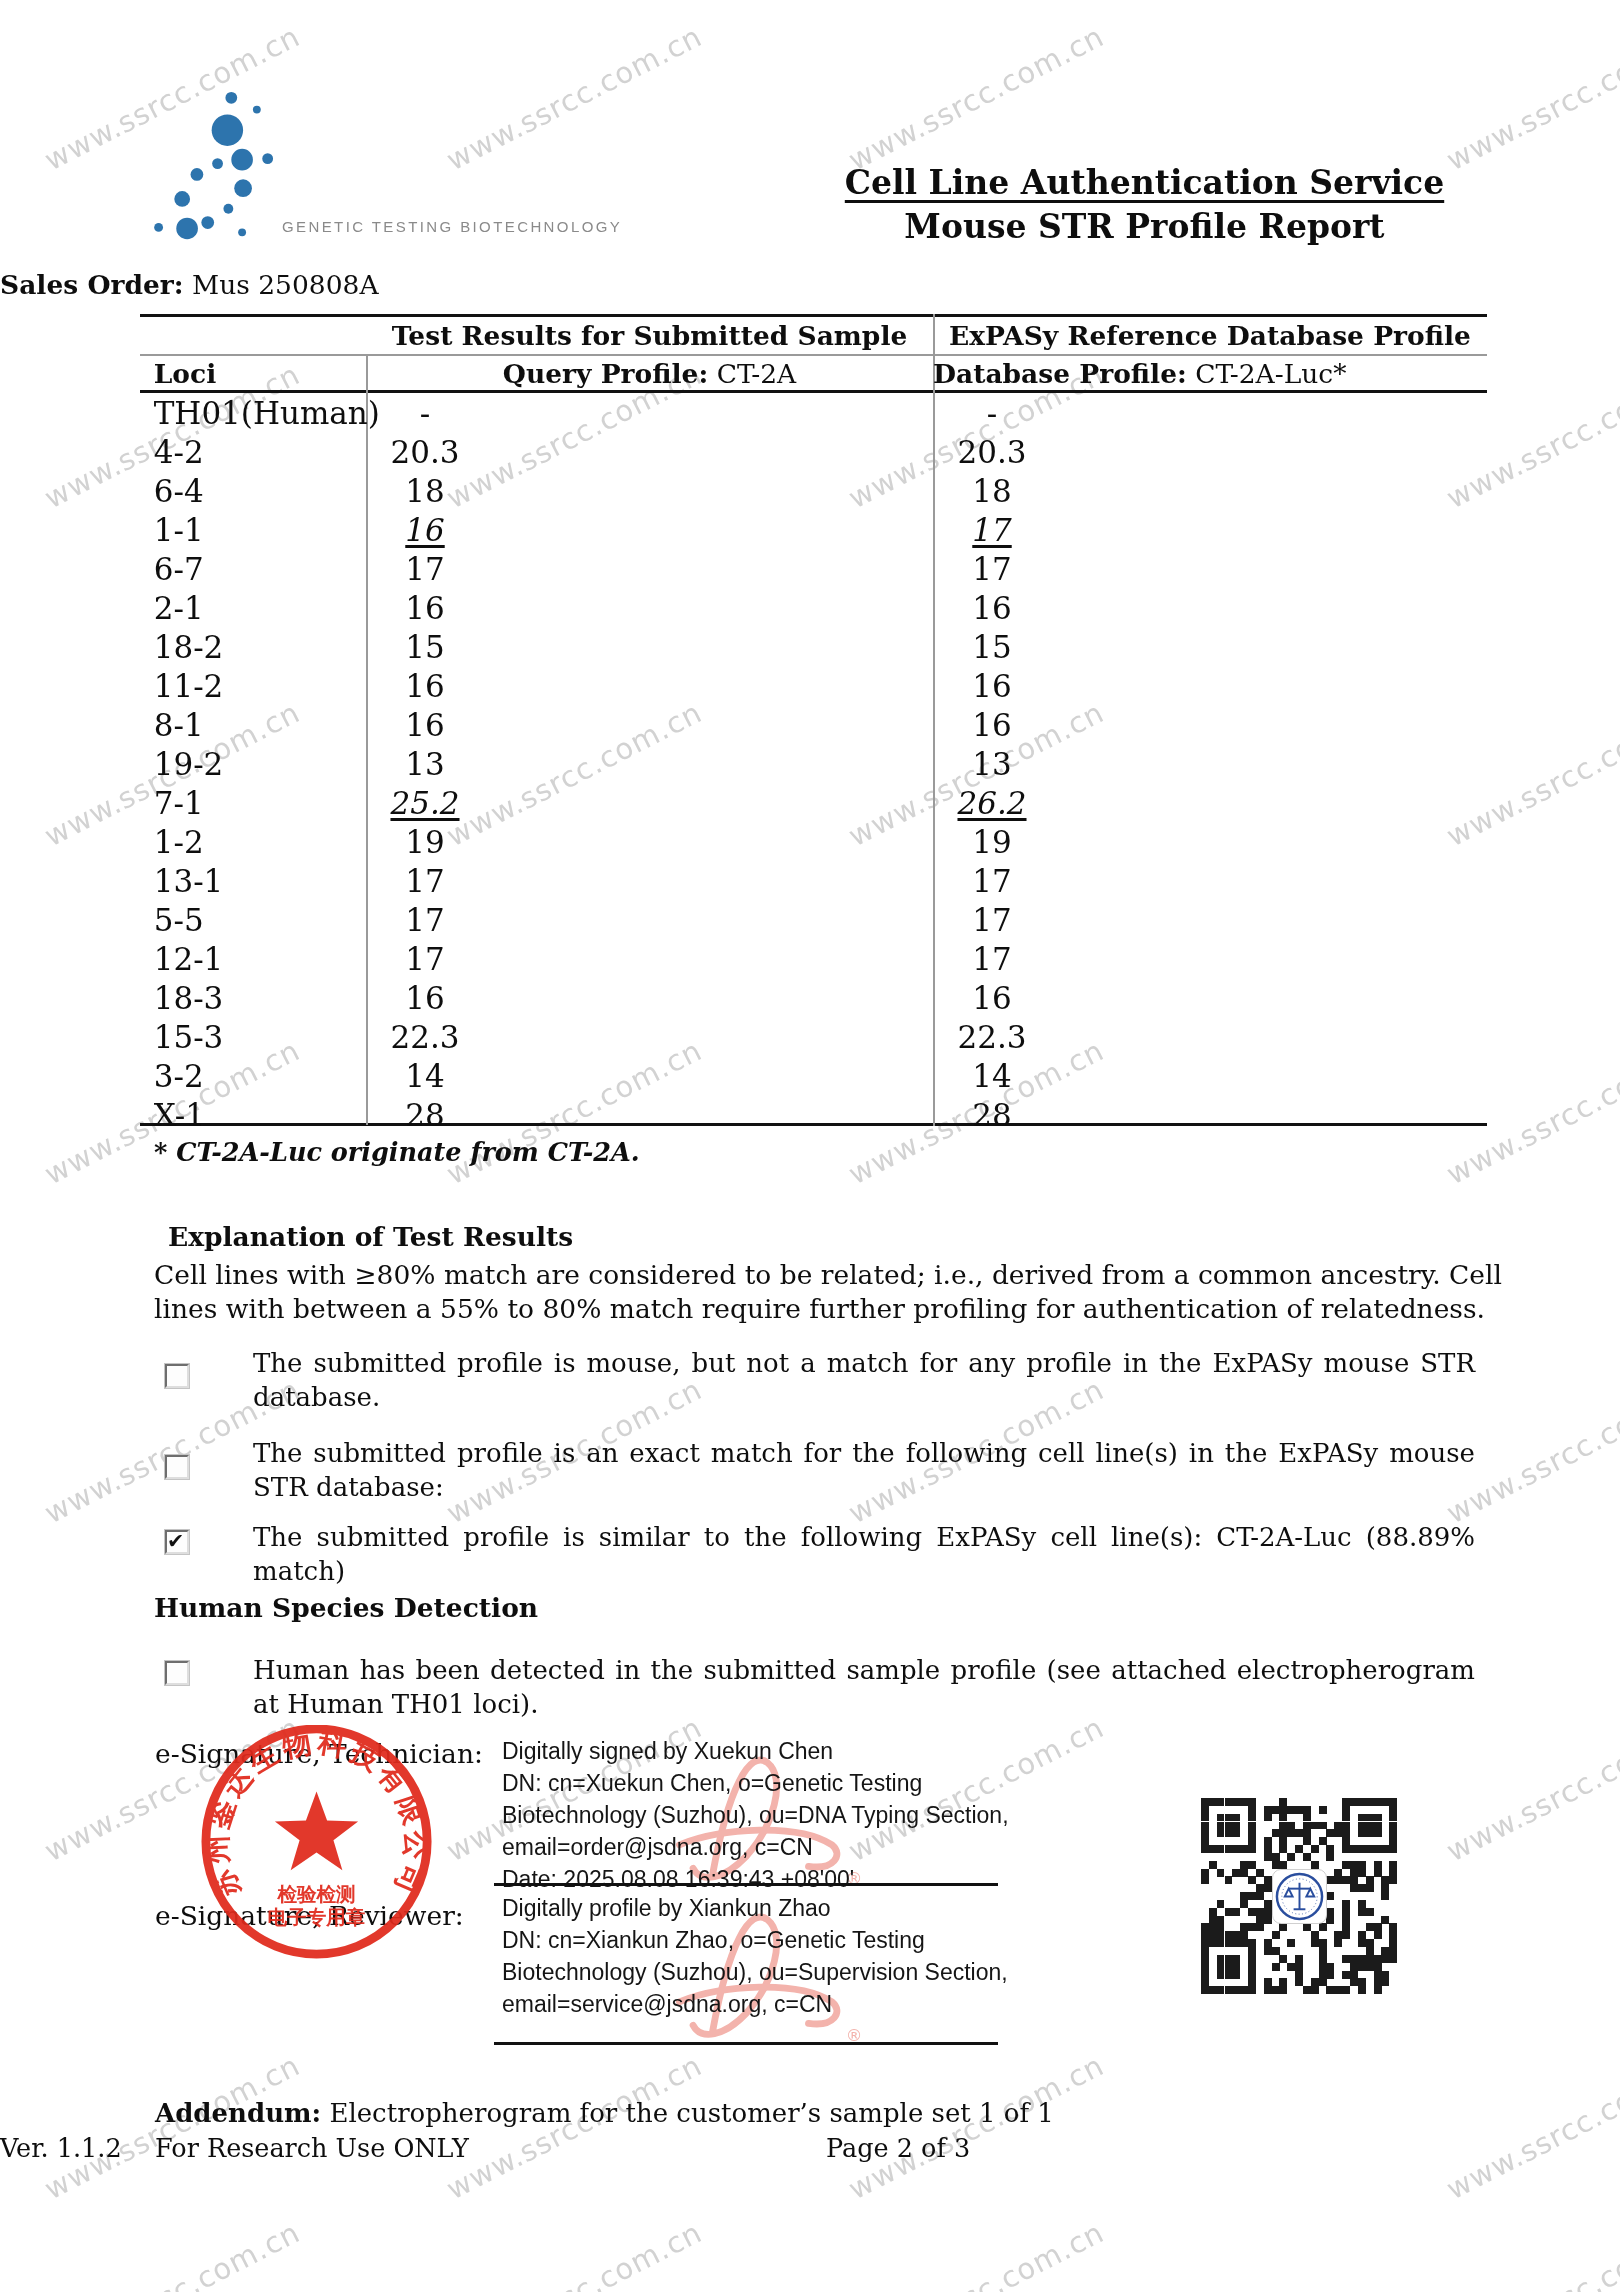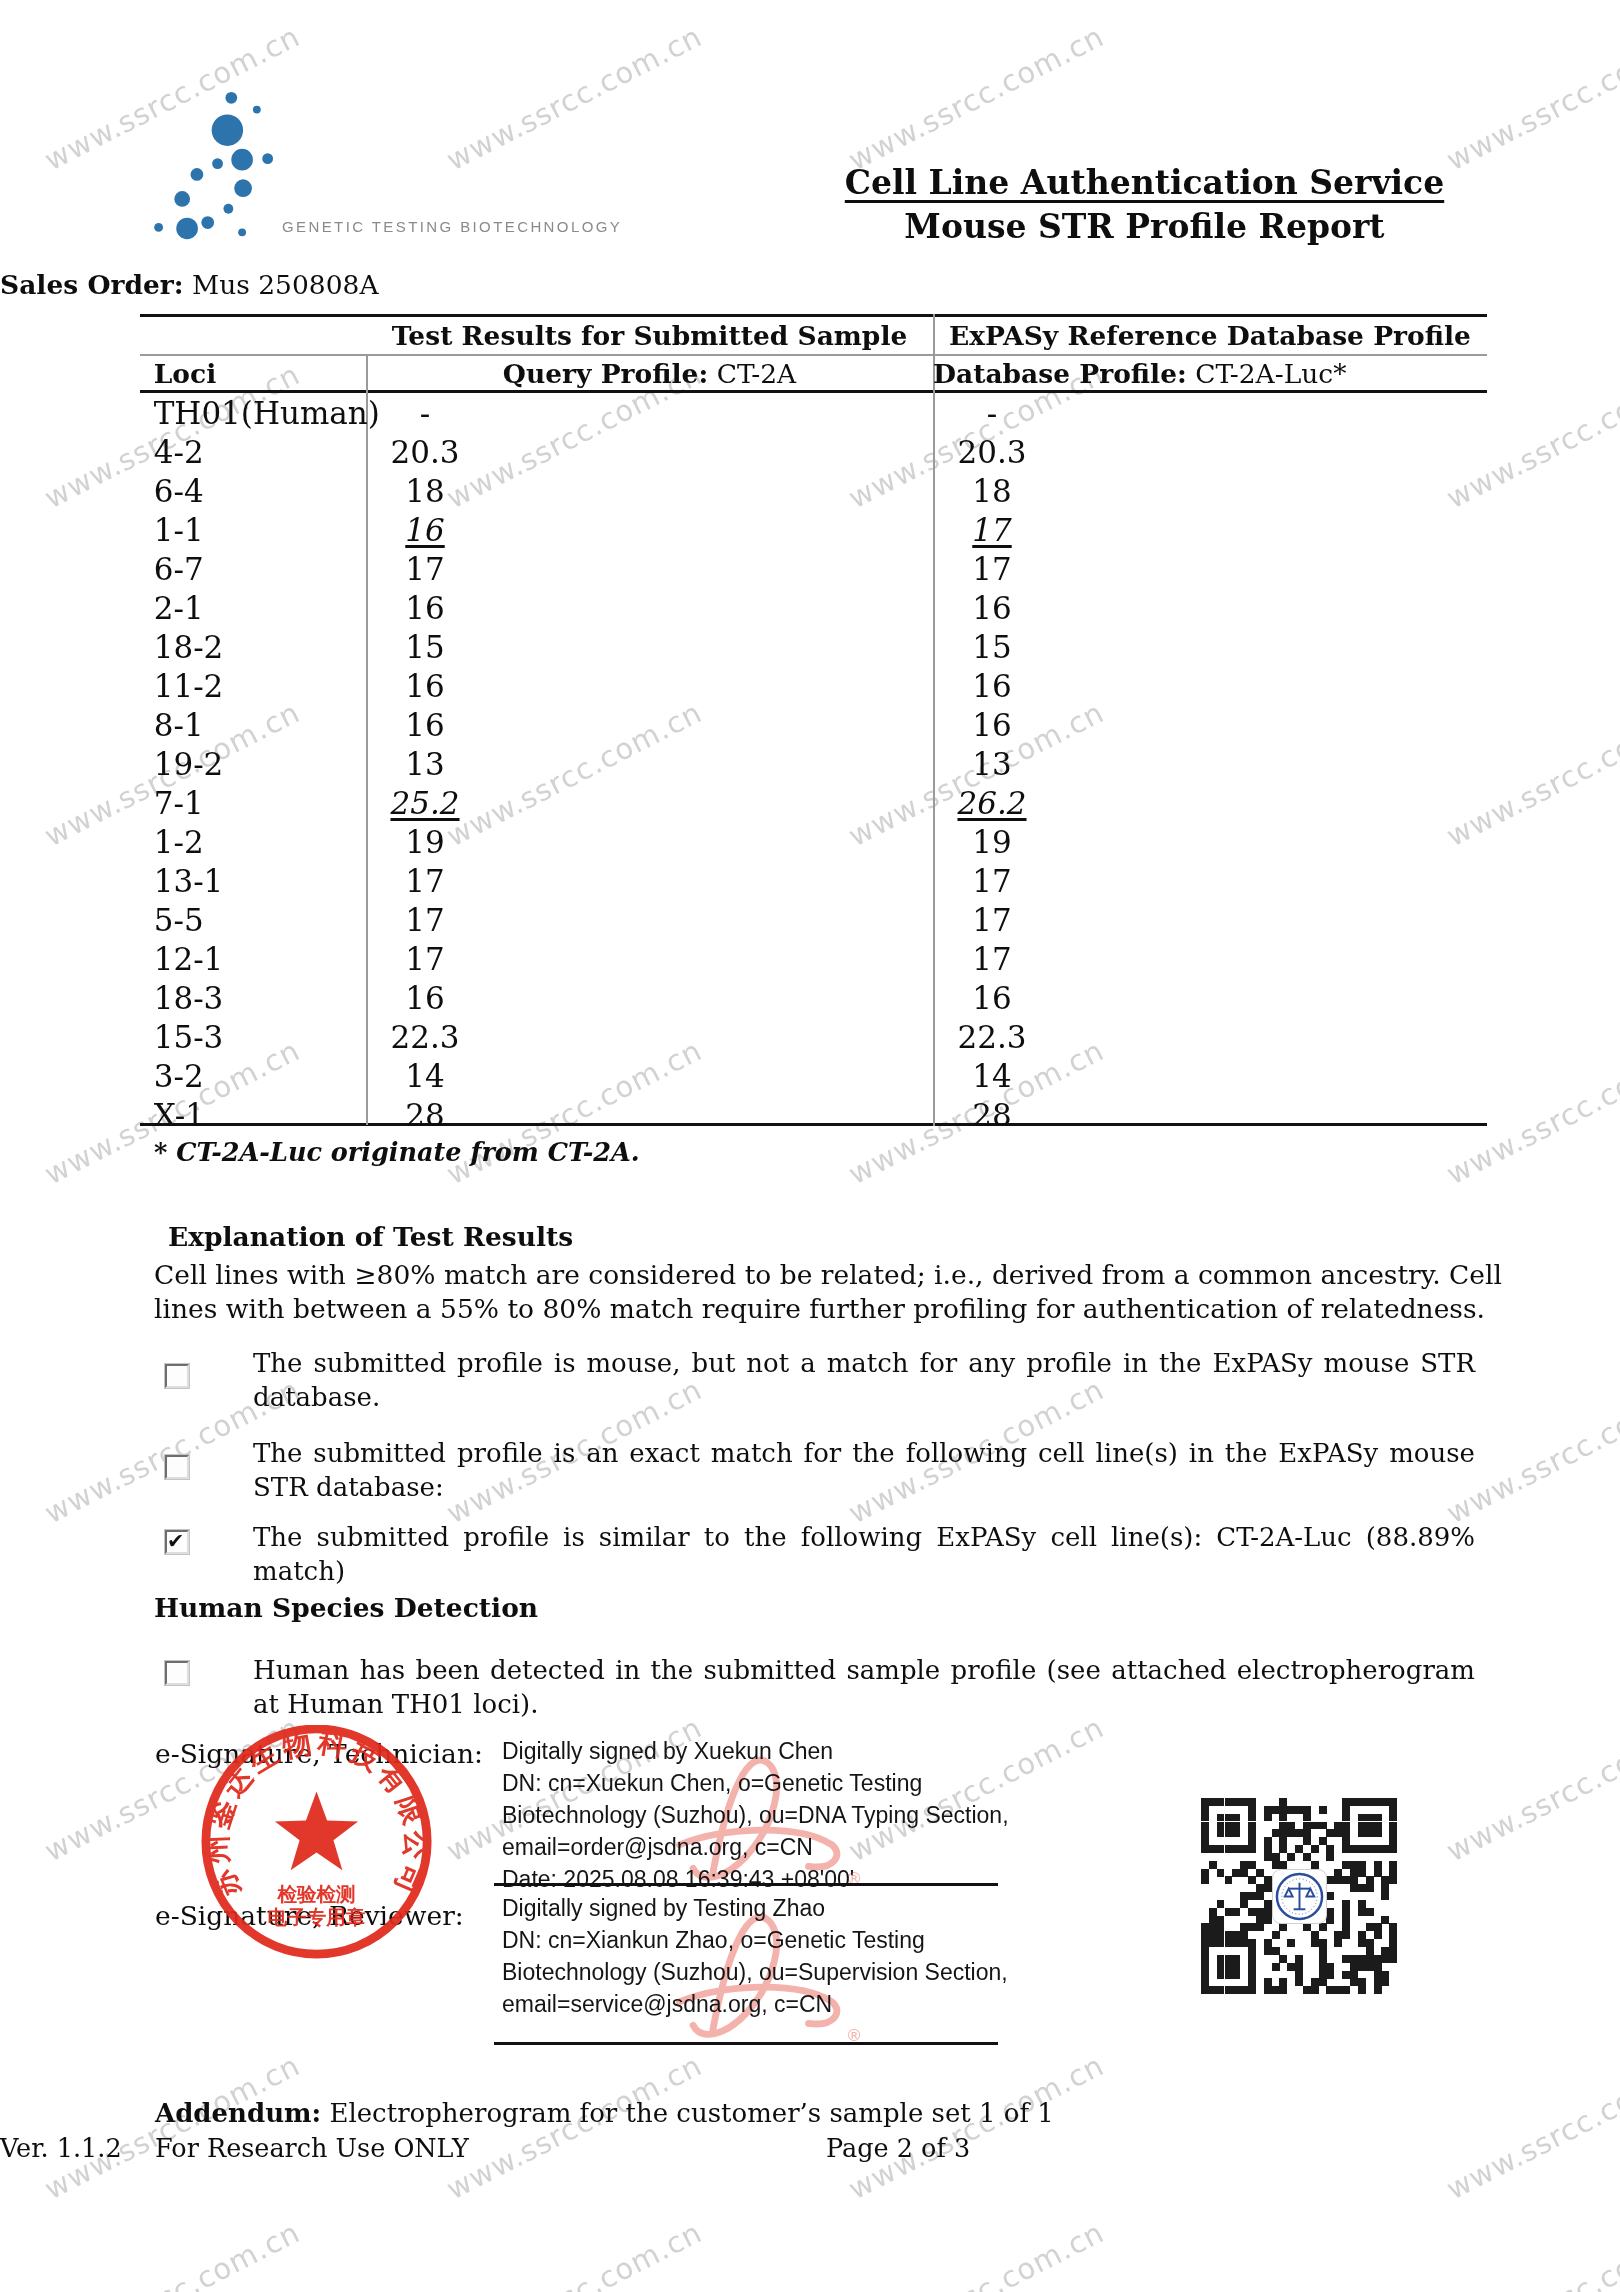--- a/index.html
+++ b/index.html
@@ -282,21 +282,21 @@
 <div class="abs layer siglabel" style="left:155px;top:1900px;">e-Signature, Reviewer:</div>
 <div class="sigblock layer" id="sig-tech" style="top:1735px;">
     <div class="sigline">Digitally signed by Xuekun Chen</div>
     <div class="sigline">DN: cn=Xuekun Chen, o=Genetic Testing</div>
     <div class="sigline">Biotechnology (Suzhou), ou=DNA Typing Section,</div>
     <div class="sigline">email=order@jsdna.org, c=CN</div>
     <div class="sigline">Date: 2025.08.08 16:39:43 +08'00'</div>
   </div>
 <div class="sigrule layer" style="top:1883px;"></div>
 <div class="sigblock layer" id="sig-rev" style="top:1892px;">
-    <div class="sigline">Digitally signed by Testing Zhao</div>
+    <div class="sigline">Digitally profile by Xiankun Zhao</div>
     <div class="sigline">DN: cn=Xiankun Zhao, o=Genetic Testing</div>
     <div class="sigline">Biotechnology (Suzhou), ou=Supervision Section,</div>
     <div class="sigline">email=service@jsdna.org, c=CN</div>
   </div>
 <div class="sigrule layer" style="top:2042px;"></div>
 
 <svg class="layer" style="left:201px;top:1725px;opacity:0.93;" width="233" height="237" viewBox="0 0 238 242">
   <defs>
     <path id="arcp" d="M 38.3,166 A 92,92 0 1 1 197.7,166" fill="none"></path>
   </defs>

